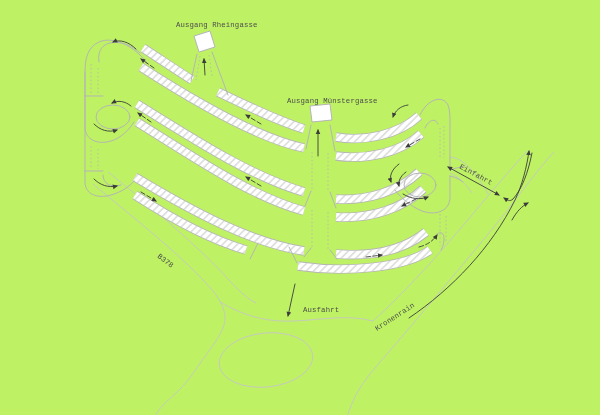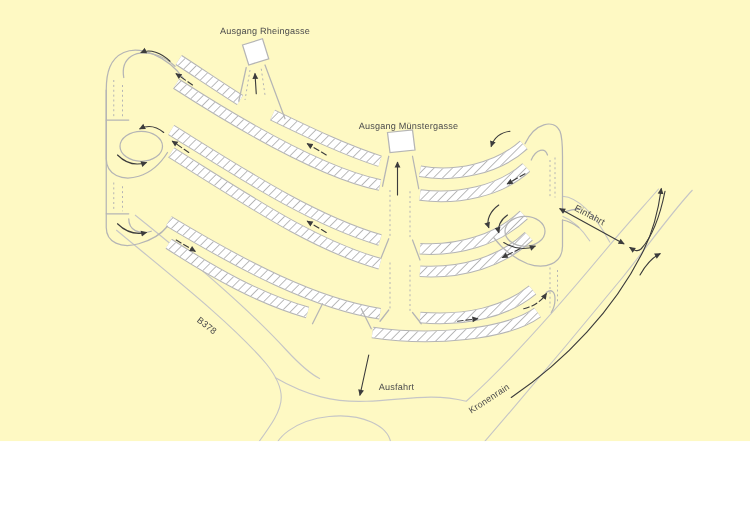--- a/index.html
+++ b/index.html
@@ -1,17 +1,17 @@
 <!DOCTYPE html>
 <html><head>
 <meta charset="utf-8">
 <style>
   html,body{margin:0;padding:0;background:#fff;}
-  .stage{width:600px;height:353px;position:relative;background:#fef9c3;
-         font-family:Liberation Sans, sans-serif;overflow:hidden;}
+  .stage{width:600px;height:415px;position:relative;background:#bef264;
+         font-family:Liberation Mono, monospace;overflow:hidden;}
   svg{display:block;}
   .ln{stroke:#b5b5b5;stroke-width:1;fill:none;stroke-linecap:round;}
   .kiosk{fill:#fff;stroke:#b5b5b5;stroke-width:1;}
   .dot{stroke:#b5b5b5;stroke-width:0.8;fill:none;stroke-dasharray:1.6 2.3;}
   .road{stroke:#c6c6c6;stroke-width:0.9;fill:none;}
   .row-edge{stroke:#b5b5b5;stroke-width:9.4;fill:none;}
   .row-core{stroke:#ffffff;stroke-width:7.8;fill:none;}
   .arr{stroke:#3c3c3c;stroke-width:0.9;fill:none;stroke-linecap:round;}
   .arrd{stroke:#3c3c3c;stroke-width:0.9;fill:none;stroke-linecap:round;stroke-dasharray:4.5 2.4;}
   .lbl{font-size:7.3px;fill:#4d4d4d;letter-spacing:0.15px;}

